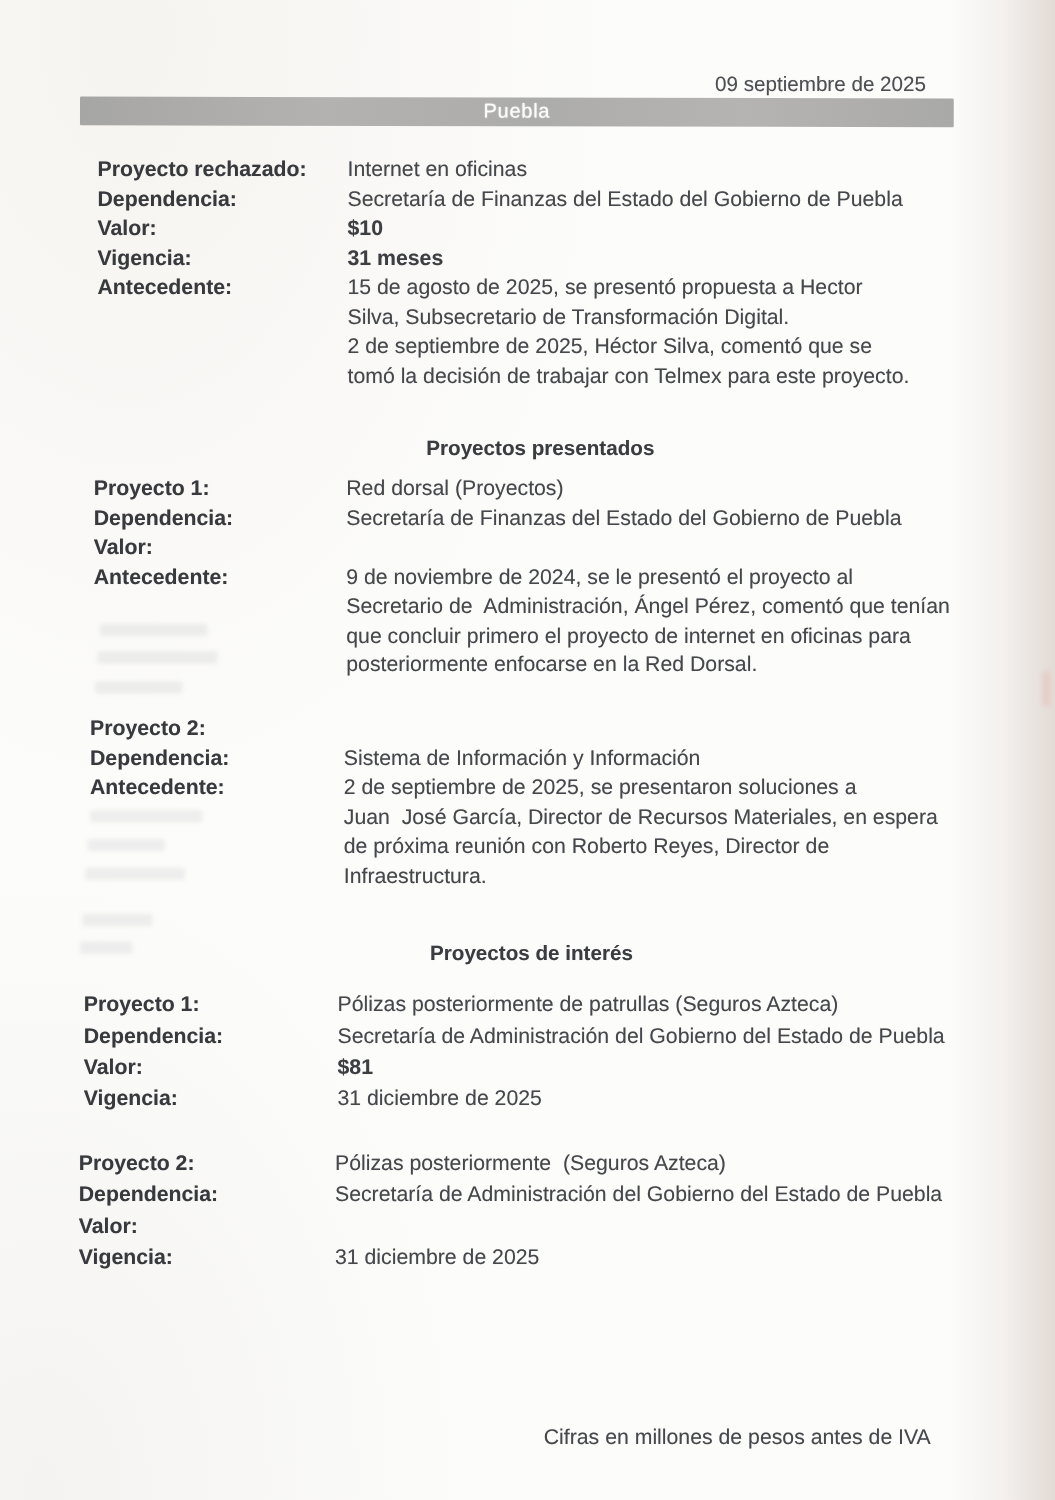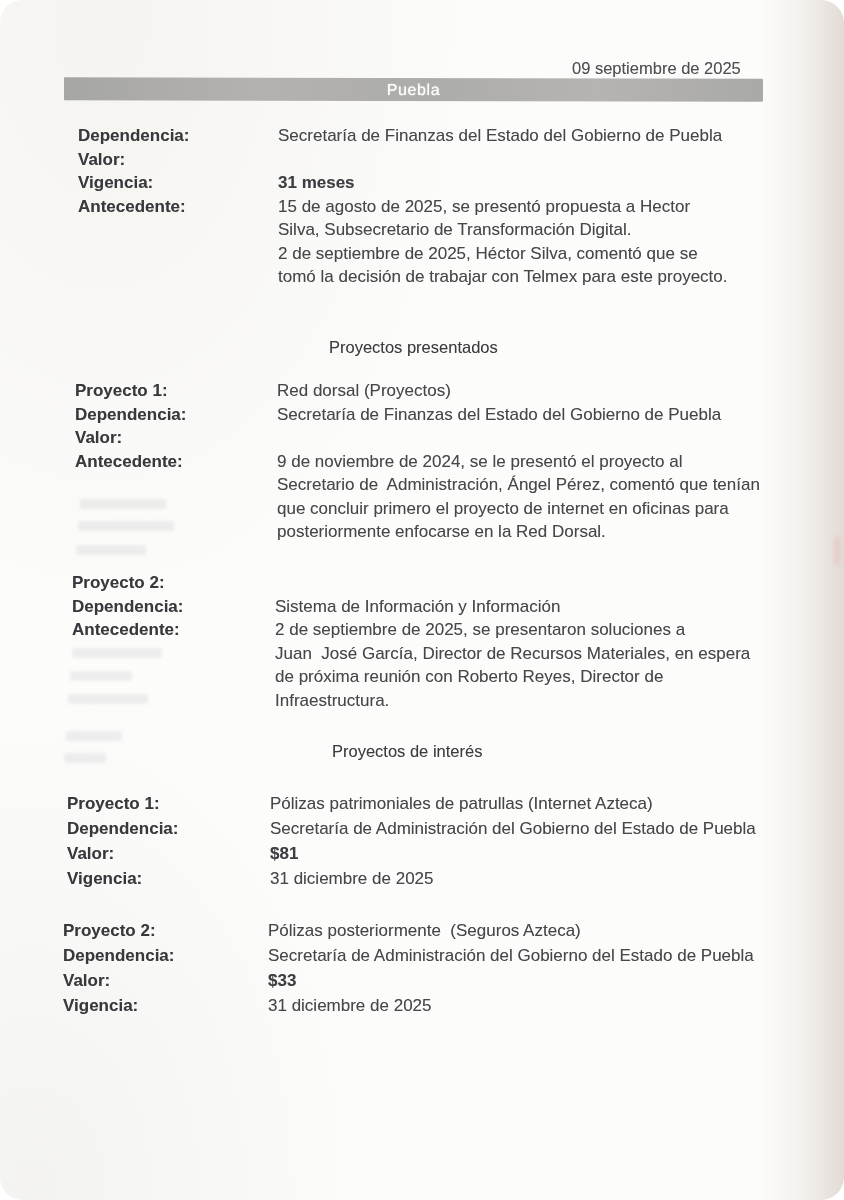--- a/index.html
+++ b/index.html
@@ -8,42 +8,41 @@
     font-family:"Liberation Sans", sans-serif;
     background:#ffffff;
   }
   .page {
     position:relative; width:844px; height:1200px; overflow:hidden;
     background:
       radial-gradient(ellipse at 12% 2%, rgba(240,237,231,0.55), rgba(240,237,231,0) 38%),
       radial-gradient(ellipse at 4% 99%, rgba(228,226,222,0.35), rgba(228,226,222,0) 30%),
       linear-gradient(to right, rgba(0,0,0,0) 90%, rgba(205,190,180,0.18) 95%, rgba(185,165,152,0.38) 100%),
       linear-gradient(#fcfcfb, #fcfcfb);
-    border-radius: 23px;
   }
   .scan-text { text-shadow:0 0 0.6px rgba(80,80,85,0.35); }
 
   .date {
     position:absolute; left:572px; top:59px;
     font-size:16.5px; color:#4d4f52;
   }
   .banner {
     position:absolute; left:64px; top:78px; width:699px; height:23px;
     background:linear-gradient(to right,#a6a6a4,#b4b2b0 28%,#acacaa 52%,#b6b4b2 76%,#a9a9a7);
     display:flex; align-items:center; justify-content:center;
     transform:rotate(0.12deg); border-radius:1px;
   }
   .banner span {
     color:#fdfdfc; font-weight:normal; font-size:16px; letter-spacing:0.6px;
     text-shadow:0 0 1.2px rgba(255,255,255,0.9);
   }
 
   .heading {
-    position:absolute; margin:4px;
-    font-weight:normal; font-size:16.5px; color:#3a3c3f;
+    position:absolute; margin:16px;
+    font-weight:bold; font-size:16.5px; color:#3a3c3f;
   }
   #h-presented { left:325px; top:334px; }
   #h-interest  { left:328px; top:738px; }
 
   .block { position:absolute; font-size:17px; color:#45474a; line-height:23.5px; }
   .row { display:grid; }
   .b1 { left:78px; top:124px; } .b1 .row { grid-template-columns:200px 512px; }
   .b2 { left:75px; top:379px; } .b2 .row { grid-template-columns:202px 512px; }
   .b3 { left:72px; top:571px; } .b3 .row { grid-template-columns:203px 512px; }
   .b4 { left:67px; top:791px; line-height:25px; } .b4 .row { grid-template-columns:203px 512px; }
@@ -82,25 +81,30 @@
 <div class="page">
 
   <div class="date scan-text">09 septiembre de 2025</div>
 
   <div class="banner">
     <span>Puebla</span>
   </div>
 
   <section class="block b1 scan-text">
     <div class="row">
+      <span class="lbl">Proyecto rechazado:</span>
+      <span class="val">Internet en oficinas</span>
+    </div>
+    <div class="row">
       <span class="lbl">Dependencia:</span>
       <span class="val">Secretaría de Finanzas del Estado del Gobierno de Puebla</span>
     </div>
     <div class="row">
       <span class="lbl">Valor:</span>
+      <span class="val vb">$10</span>
     </div>
     <div class="row">
       <span class="lbl">Vigencia:</span>
       <span class="val vb">31 meses</span>
     </div>
     <div class="row">
       <span class="lbl">Antecedente:</span>
       <span class="val">15 de agosto de 2025, se presentó propuesta a Hector
 Silva, Subsecretario de Transformación Digital.
 2 de septiembre de 2025, Héctor Silva, comentó que se
@@ -146,21 +150,21 @@
 de próxima reunión con Roberto Reyes, Director de
 Infraestructura.</span>
     </div>
   </section>
 
   <h2 class="heading scan-text" id="h-interest">Proyectos de interés</h2>
 
   <section class="block b4 scan-text">
     <div class="row">
       <span class="lbl">Proyecto 1:</span>
-      <span class="val">Pólizas patrimoniales de patrullas (Internet Azteca)</span>
+      <span class="val">Pólizas posteriormente de patrullas (Seguros Azteca)</span>
     </div>
     <div class="row">
       <span class="lbl">Dependencia:</span>
       <span class="val">Secretaría de Administración del Gobierno del Estado de Puebla</span>
     </div>
     <div class="row">
       <span class="lbl">Valor:</span>
       <span class="val vb">$81</span>
     </div>
     <div class="row">
@@ -173,28 +177,28 @@
     <div class="row">
       <span class="lbl">Proyecto 2:</span>
       <span class="val">Pólizas posteriormente  (Seguros Azteca)</span>
     </div>
     <div class="row">
       <span class="lbl">Dependencia:</span>
       <span class="val">Secretaría de Administración del Gobierno del Estado de Puebla</span>
     </div>
     <div class="row">
       <span class="lbl">Valor:</span>
-      <span class="val vb">$33</span>
     </div>
     <div class="row">
       <span class="lbl">Vigencia:</span>
       <span class="val">31 diciembre de 2025</span>
     </div>
   </section>
 
+  <div class="footer scan-text">Cifras en millones de pesos antes de IVA</div>
 
   <div class="ghost g1"></div>
   <div class="ghost g2"></div>
   <div class="ghost g3"></div>
   <div class="ghost g4"></div>
   <div class="ghost g5"></div>
   <div class="ghost g6"></div>
   <div class="ghost g7"></div>
   <div class="ghost g8"></div>
   <div class="smudge"></div>

